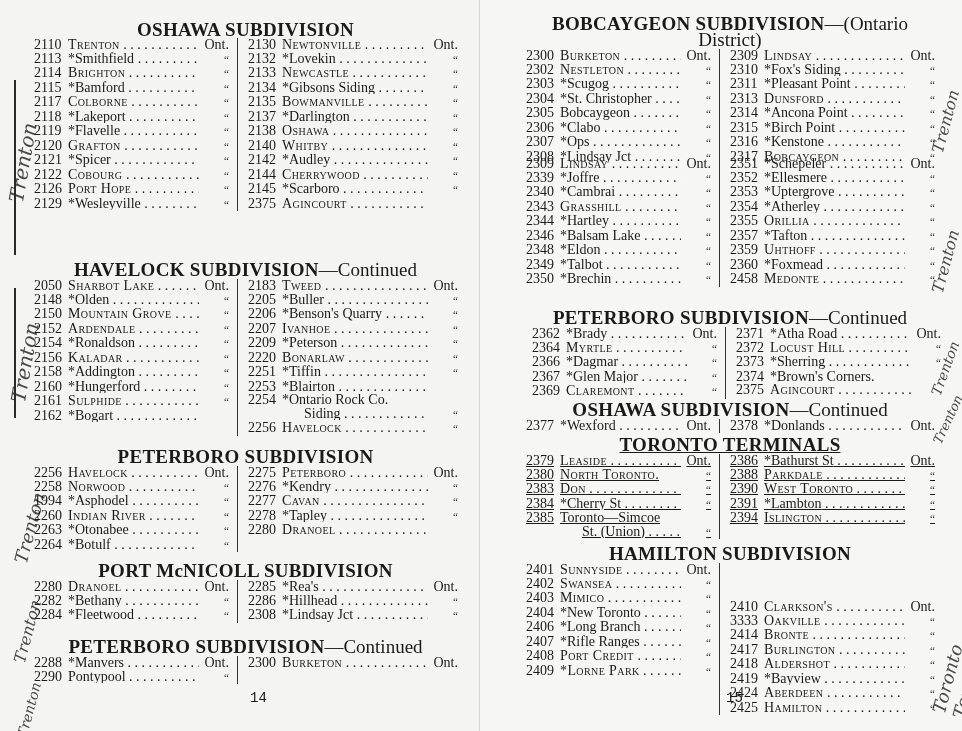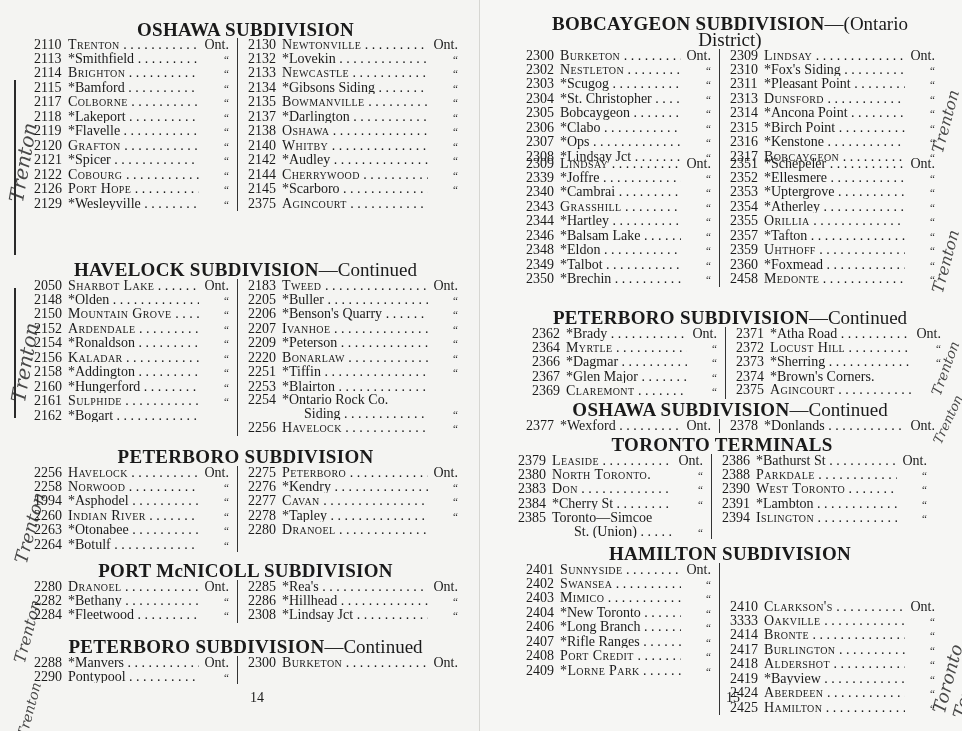--- a/index.html
+++ b/index.html
@@ -31,21 +31,21 @@
     display: flex; align-items: baseline; font-family: "Liberation Serif", serif;
     font-size: 14px; line-height: 13.5px; white-space: nowrap;
   }
   .row .code { width: 34px; flex: none; }
   .row .name { flex: 1; overflow: hidden; }
   .row .name.sc { font-variant: small-caps; letter-spacing: 0.4px; }
   .row .name::after { content: " . . . . . . . . . . . . . . . . . . . . . . . ."; letter-spacing: 0; }
   .row .prov { flex: none; width: 30px; text-align: right; }
   .row .prov.ditto { font-size: 11px; }
   .row.cont-line .name::after { content: ""; }
-  .page-num { position: absolute; font-family: Liberation Serif, serif; font-size: 14px; text-align: center; }
+  .page-num { position: absolute; font-family: Liberation Mono, monospace; font-size: 14px; text-align: center; }
   .margin-bar { position: absolute; width: 1.5px; background: #2a2a2a; }
   .handwriting {
     position: absolute; font-family: "DejaVu Serif", serif; font-style: italic;
     color: #2b2b2b; font-size: 20px; transform-origin: left top; opacity: 0.85;
   }
 </style>
 </head>
 <body>
 
 <div class="spread">
@@ -693,21 +693,21 @@
           </div>
           <div class="col r" style="flex: 0 0 auto; width: 205px;">
             <div class="row">
               <span class="code">2378</span>
               <span class="name">*Donlands</span>
               <span class="prov">Ont.</span>
             </div>
           </div>
         </div>
       </div>
-      <div class="section" style="top: 437px; left: 38px; width: 408px;">
+      <div class="section" style="top: 437px; left: 46px; width: 408px; text-decoration: underline;">
         <div class="sec-title" style="margin-bottom: 1px;"><span>TORONTO TERMINALS</span><span class="cont"></span></div>
         <div class="cols">
           <div class="col l" style="flex: 0 0 auto; width: 185px;">
             <div class="row">
               <span class="code">2379</span>
               <span class="name sc">Leaside</span>
               <span class="prov">Ont.</span>
             </div>
             <div class="row cont-line">
               <span class="code">2380</span>

